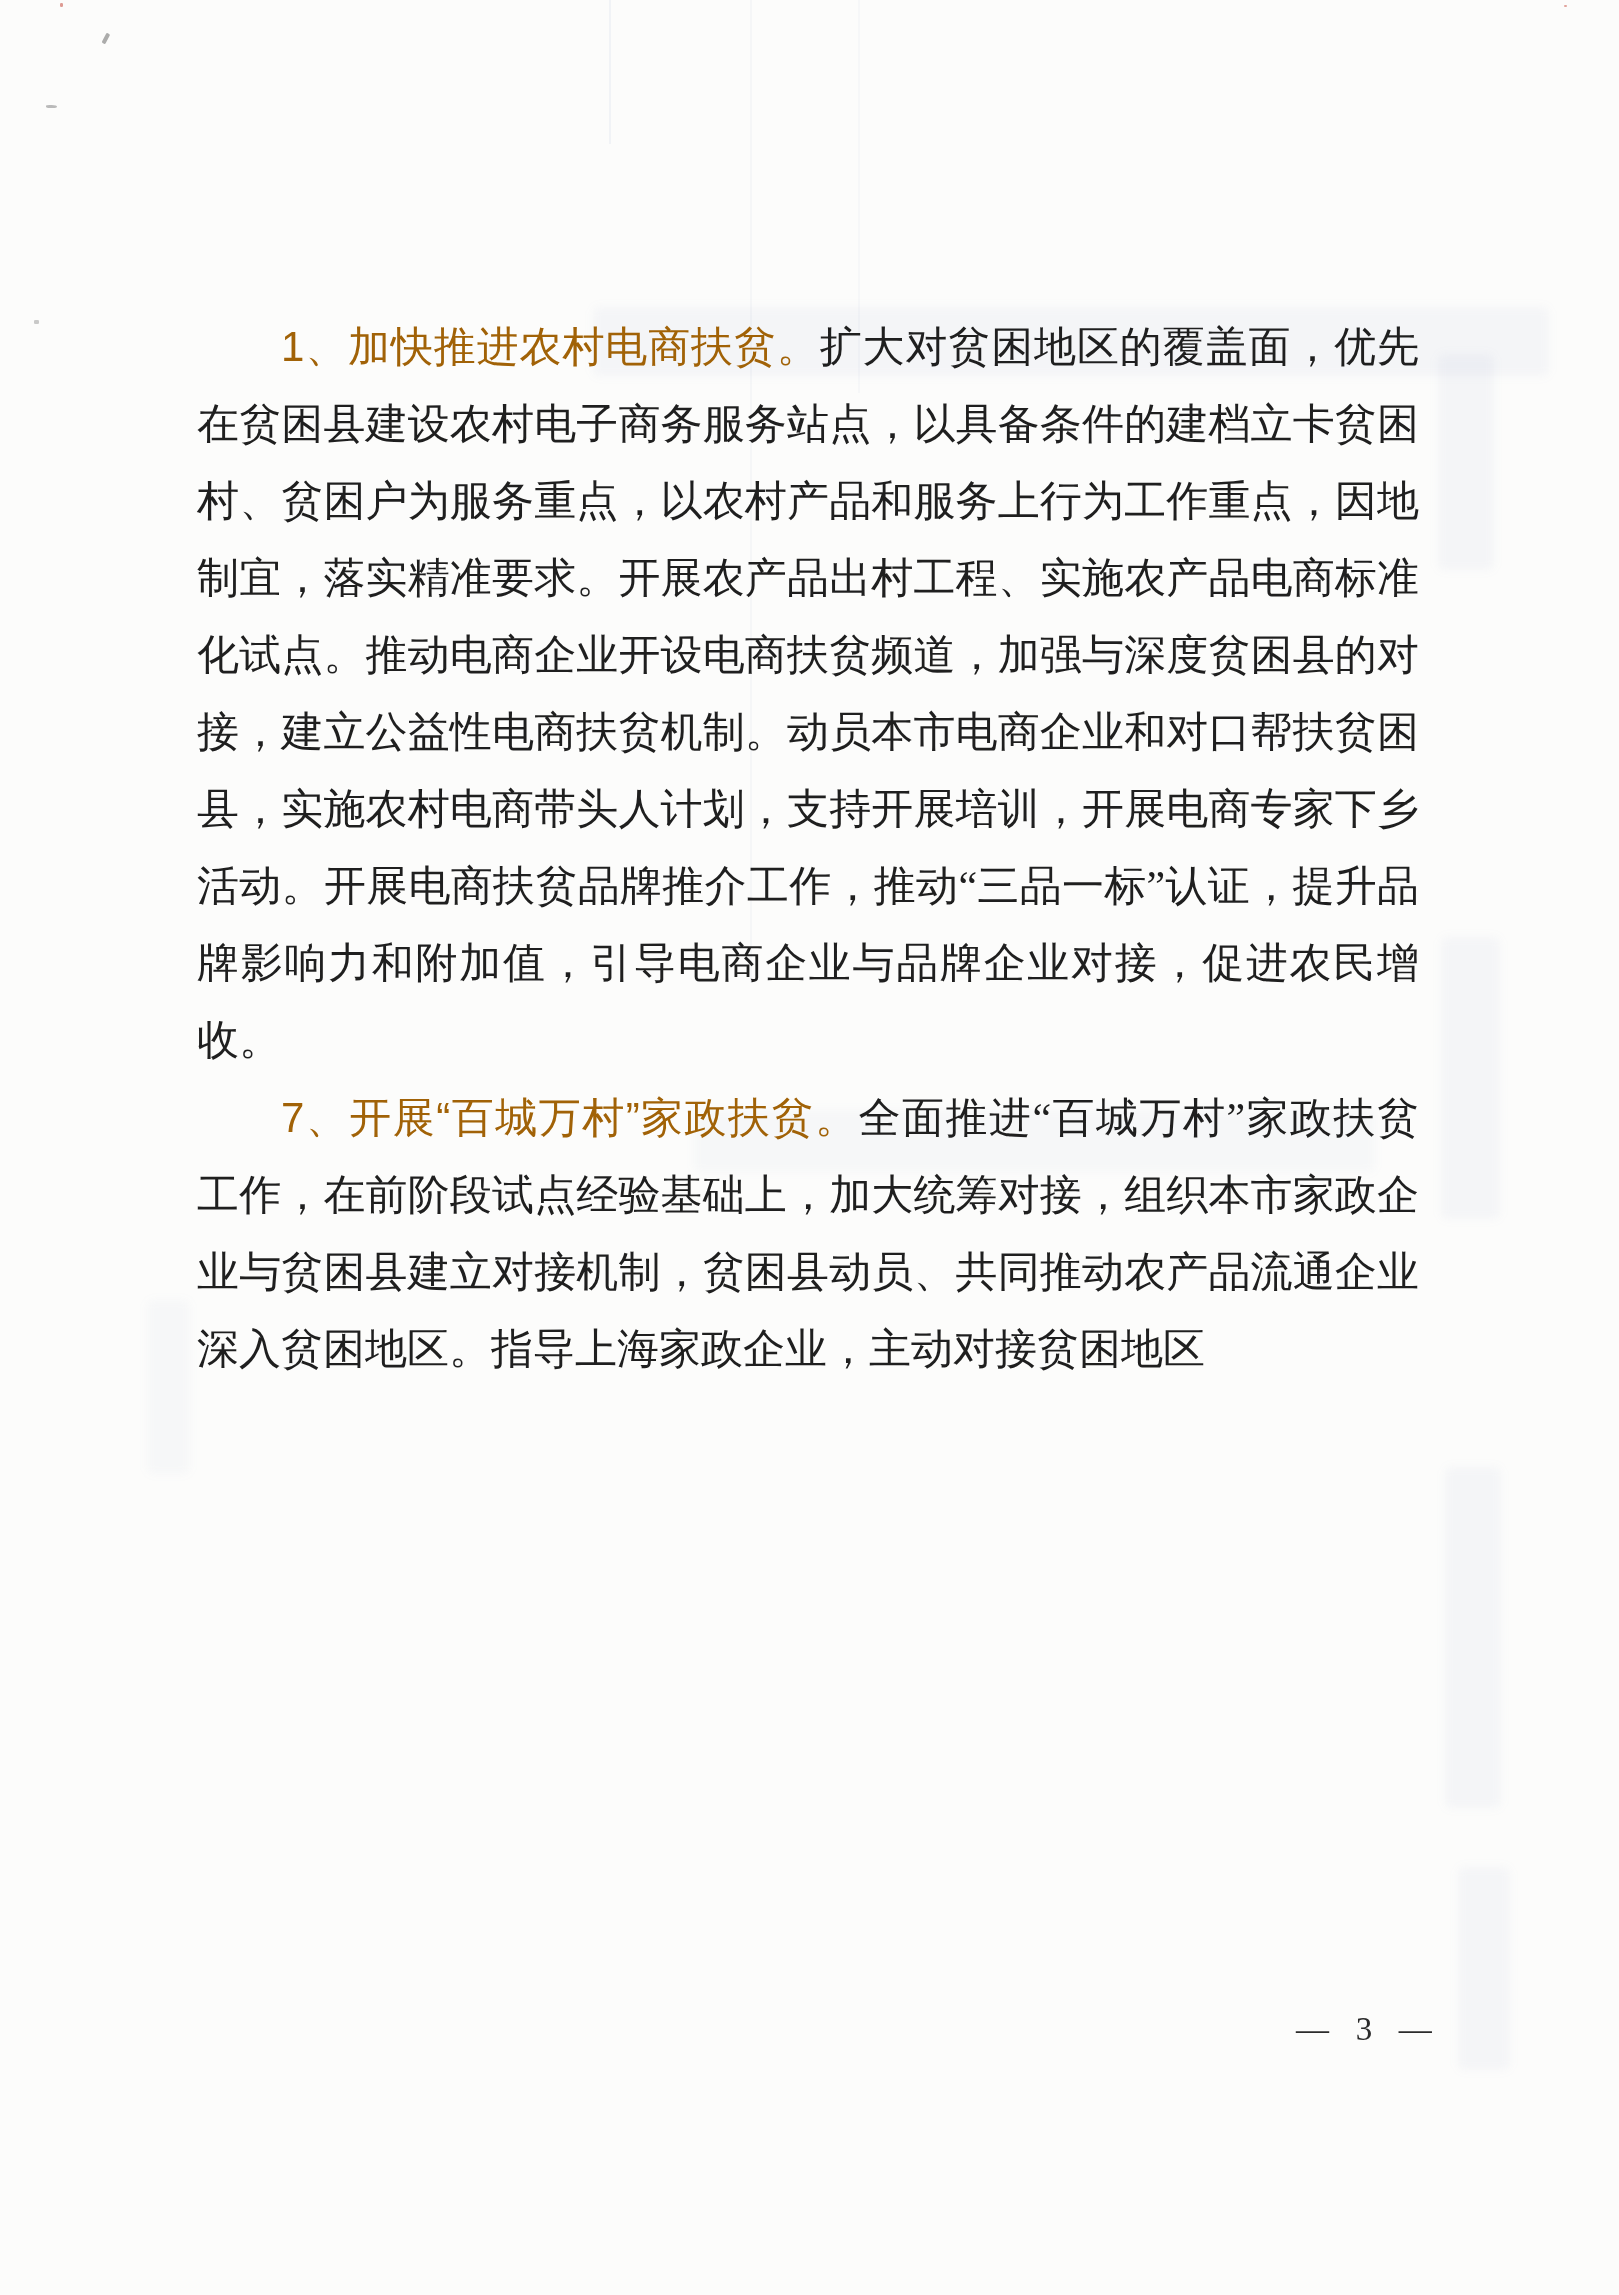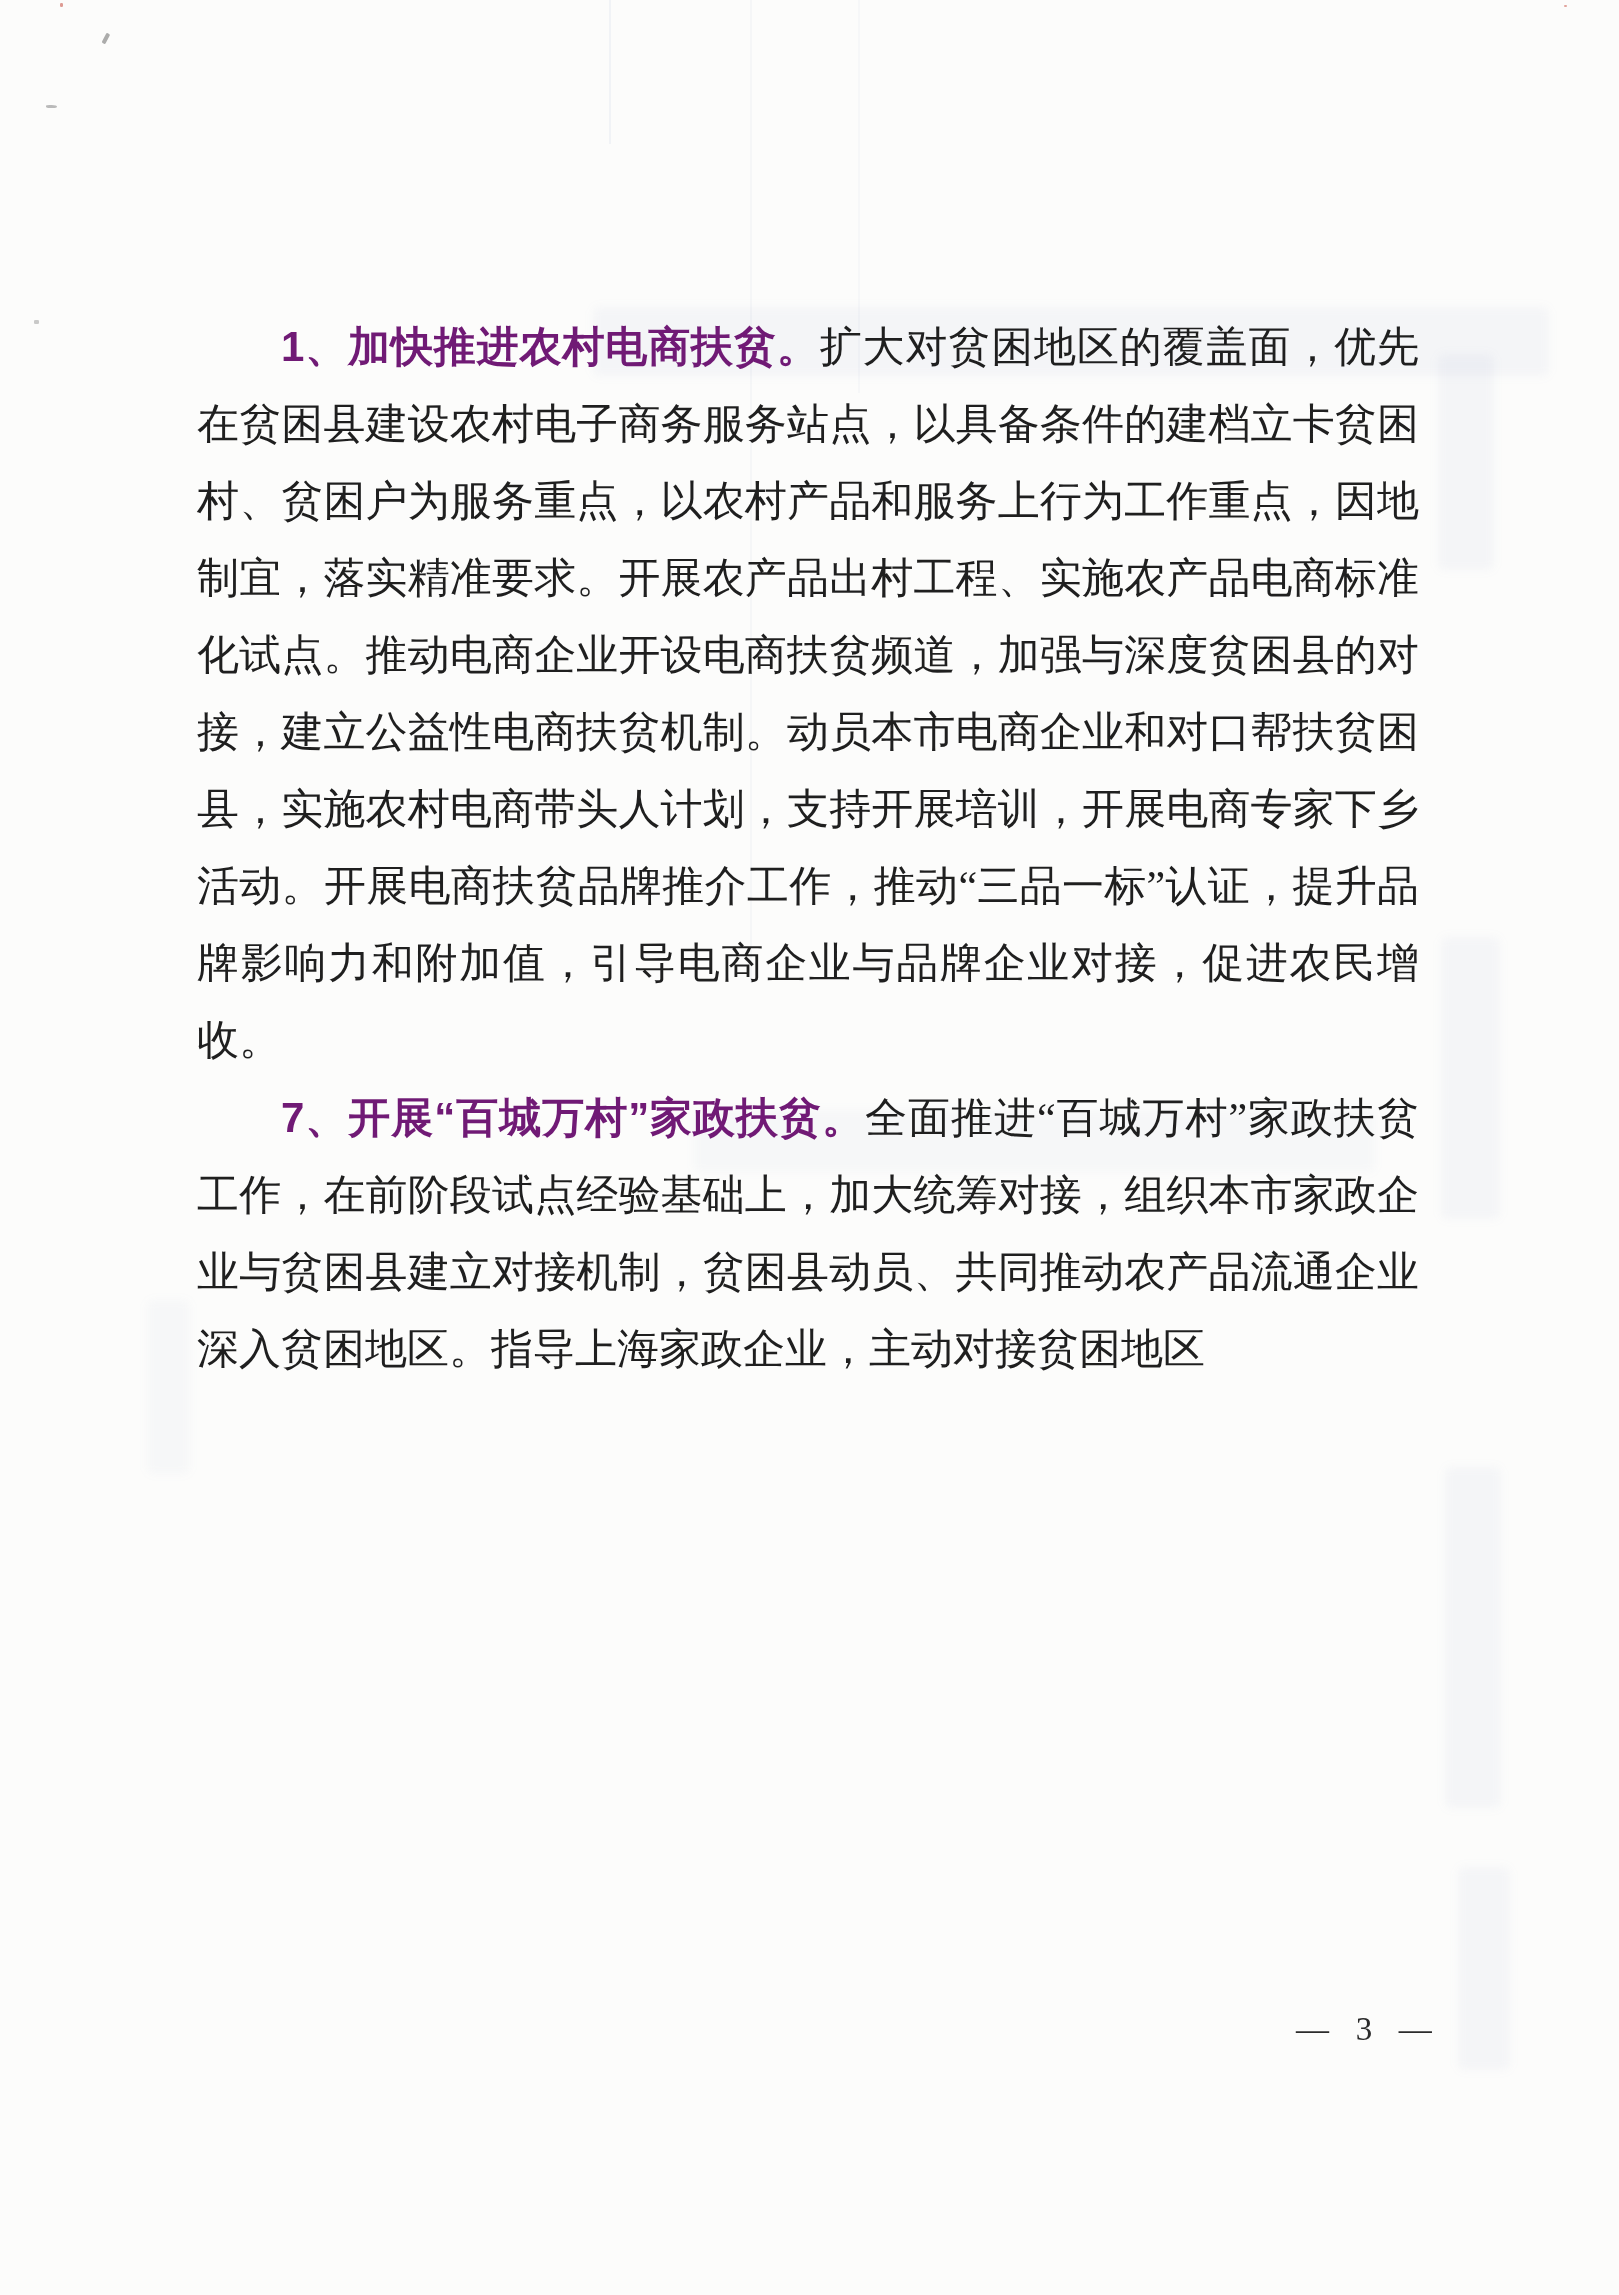--- a/index.html
+++ b/index.html
@@ -71,22 +71,22 @@
     line-height: 77px;
     color: #171717;
     text-indent: 2.3em;
   }
   .para {
     margin: 0;
     text-indent: 2em;
   }
   .lead {
     font-family: "Liberation Sans", sans-serif;
-    font-weight: 700;
-    color: #701a75;
+    font-weight: 400;
+    color: #a16207;
   }
   .pagenum {
     position: absolute;
     left: 1296px;
     top: 2010px;
     font-size: 33px;
     line-height: 39px;
     color: #2b2b2b;
     letter-spacing: 9.2px;
     white-space: nowrap;

